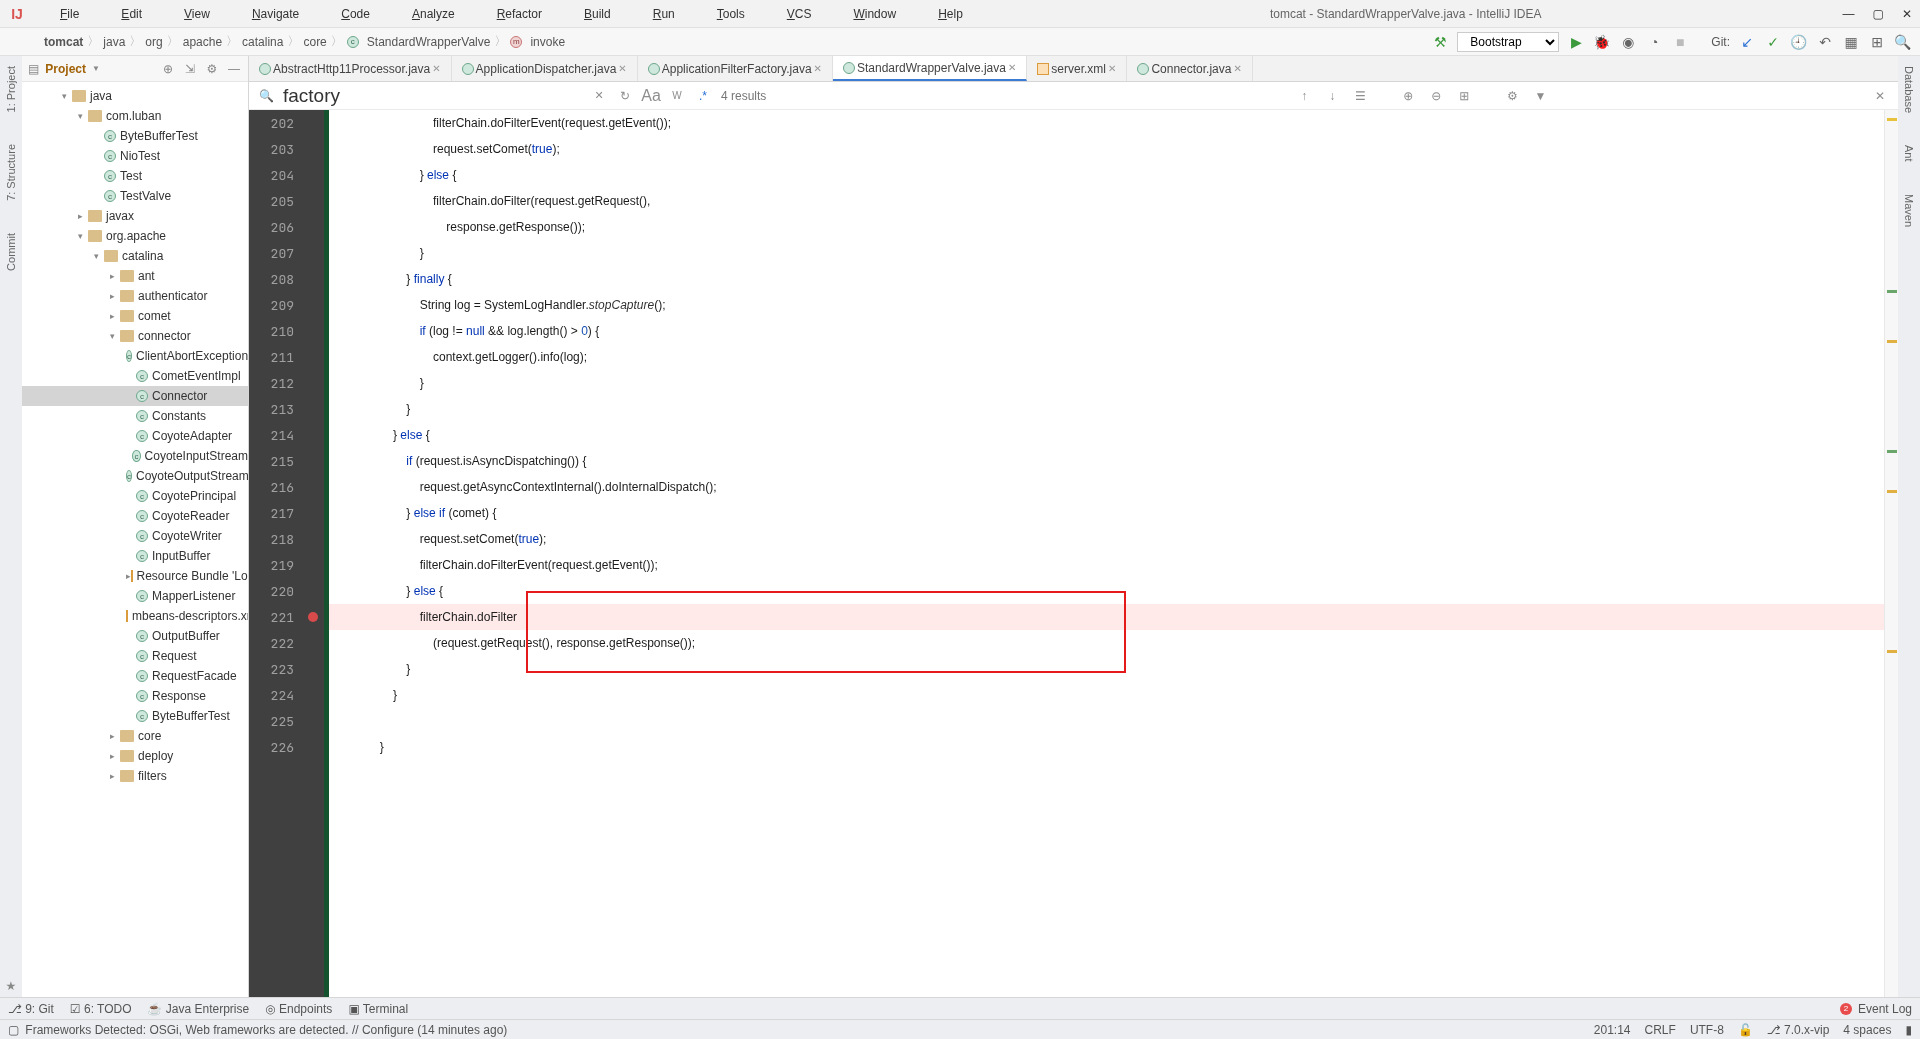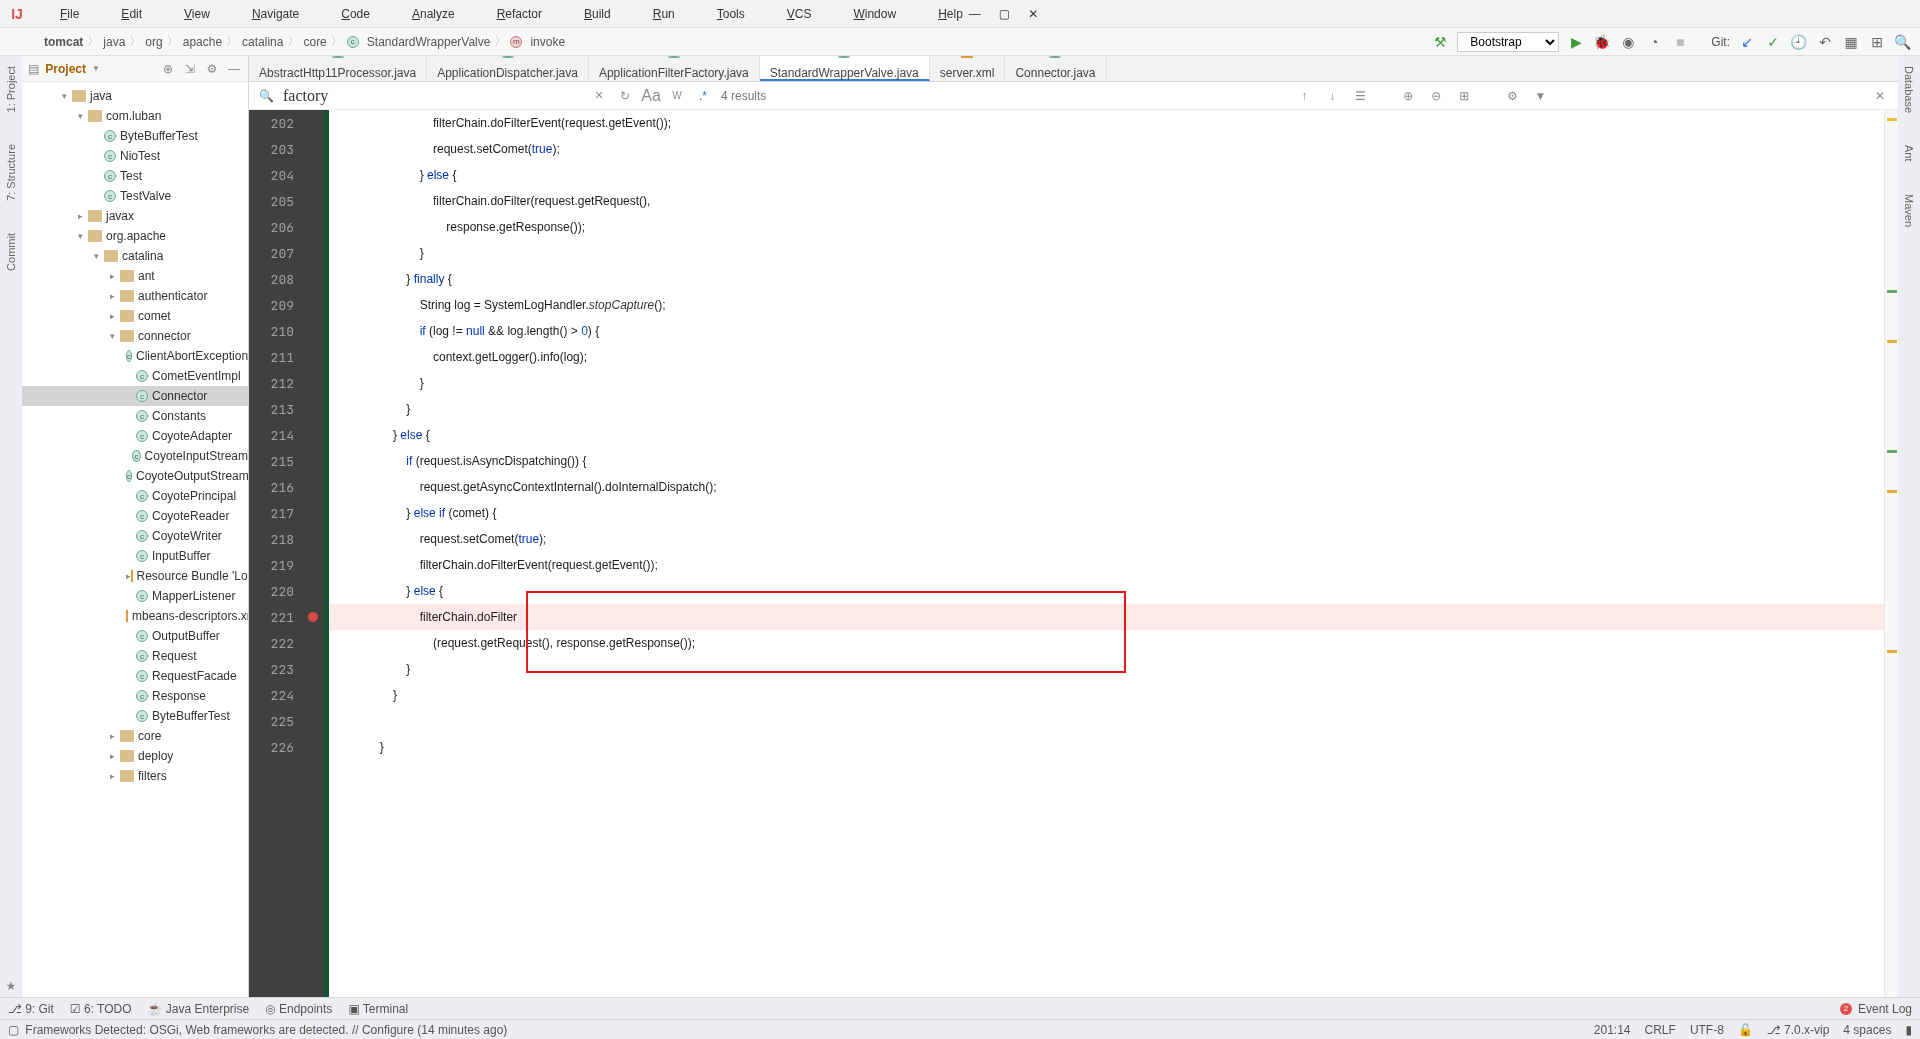--- a/index.html
+++ b/index.html
@@ -40,30 +40,30 @@
 .icon-class { width: 12px; height: 12px; border-radius: 50%; background: #cfe8dd; border: 1px solid #6da78c; display: inline-flex; align-items: center; justify-content: center; font-size: 8px; color: #3a6a55; margin-right: 4px; }
 .icon-class::before { content: "c"; }
 .icon-xml { width: 12px; height: 12px; background: #fce1b8; border: 1px solid #d99b3c; display: inline-block; margin-right: 4px; }
 .icon-m { width: 12px; height: 12px; border-radius: 50%; background: #f0d3d3; border: 1px solid #c97575; display: inline-flex; align-items: center; justify-content: center; font-size: 8px; color: #8a3b3b; margin-right: 4px; }
 .icon-m::before { content: "m"; }
 .pad0 { padding-left: 40px; } .pad1 { padding-left: 56px; } .pad2 { padding-left: 72px; }
 .pad3 { padding-left: 88px; } .pad4 { padding-left: 104px; }
 
 .editor-area { flex: 1; display: flex; flex-direction: column; }
 .editor-tabs { height: 26px; background: #f2f2f2; border-bottom: 1px solid #d6d6d6; display: flex; align-items: stretch; }
-.editor-tab { display: flex; align-items: center; padding: 0 10px; gap: 8px; border-right: 1px solid #e0e0e0; color: #444; cursor: default; flex-direction: column; }
+.editor-tab { display: flex; align-items: center; padding: 0 10px; gap: 2px; border-right: 1px solid #e0e0e0; color: #444; cursor: default; }
 .editor-tab.active { background: #fff; border-bottom: 2px solid #3b7bd3; }
 .editor-tab .close-x { color: #999; font-size: 10px; }
 .tab-ic { width: 12px; height: 12px; display: inline-block; }
 .tab-ic.c { border-radius:50%; background:#cfe8dd; border:1px solid #6da78c; }
 .tab-ic.xml { background:#fce1b8; border:1px solid #d99b3c; }
 
 .editor-toolbar { height: 28px; background: #fff; border-bottom: 1px solid #eaeaea; display: flex; align-items: center; padding: 0 8px; gap: 8px; }
 .editor-toolbar .find-box { display: flex; align-items: center; gap: 6px; flex: 0 0 380px; }
-.editor-toolbar input { border: none; outline: none; font-size: 16px; width: 300px; color: #333; font-family: Liberation Serif, serif; }
+.editor-toolbar input { border: none; outline: none; font-size: 19px; width: 300px; color: #333; }
 .editor-toolbar .results { color: #777; font-size: 12px; margin-left: auto; margin-right: 520px; }
 .et-icon { width: 20px; height: 20px; display: inline-flex; align-items: center; justify-content: center; color: #8e8e8e; }
 
 .code-container { flex: 1; display: flex; overflow: hidden; position: relative; }
 .gutter-col { width: 80px; background: #404040; border-right: 5px solid #14532d; }
 .gutter-col .ln { height: 26px; display: flex; align-items: center; justify-content: flex-end; padding-right: 30px; color: #a0a0a0; font-family: "JetBrains Mono", Consolas, monospace; font-size: 13px; position: relative; }
 .gutter-col .ln.bp::after { content: ""; position: absolute; right: 6px; width: 10px; height: 10px; background: #d94b4b; border-radius: 50%; }
 
 .code-lines { flex: 1; font-family: "JetBrains Mono", Consolas, monospace; font-size: 15px; line-height: 26px; color: #1c1c1c; white-space: pre; position: relative; }
 .code-lines .line { height: 26px; padding-left: 4px; }
@@ -96,20 +96,21 @@
       <span class="menu-item"><u>C</u>ode</span>
       <span class="menu-item"><u>A</u>nalyze</span>
       <span class="menu-item"><u>R</u>efactor</span>
       <span class="menu-item"><u>B</u>uild</span>
       <span class="menu-item"><u>R</u>un</span>
       <span class="menu-item"><u>T</u>ools</span>
       <span class="menu-item"><u>V</u>CS</span>
       <span class="menu-item"><u>W</u>indow</span>
       <span class="menu-item"><u>H</u>elp</span>
     </div>
+  <div class="title">tomcat - StandardWrapperValve.java - IntelliJ IDEA</div>
   <div class="win-controls">
     <span>—</span>
     <span>▢</span>
     <span>✕</span>
   </div>
 </div>
 
 <div class="breadcrumb-bar">
   <div class="crumbs" id="crumbs">
       <span style="font-weight: bold;">tomcat</span>

